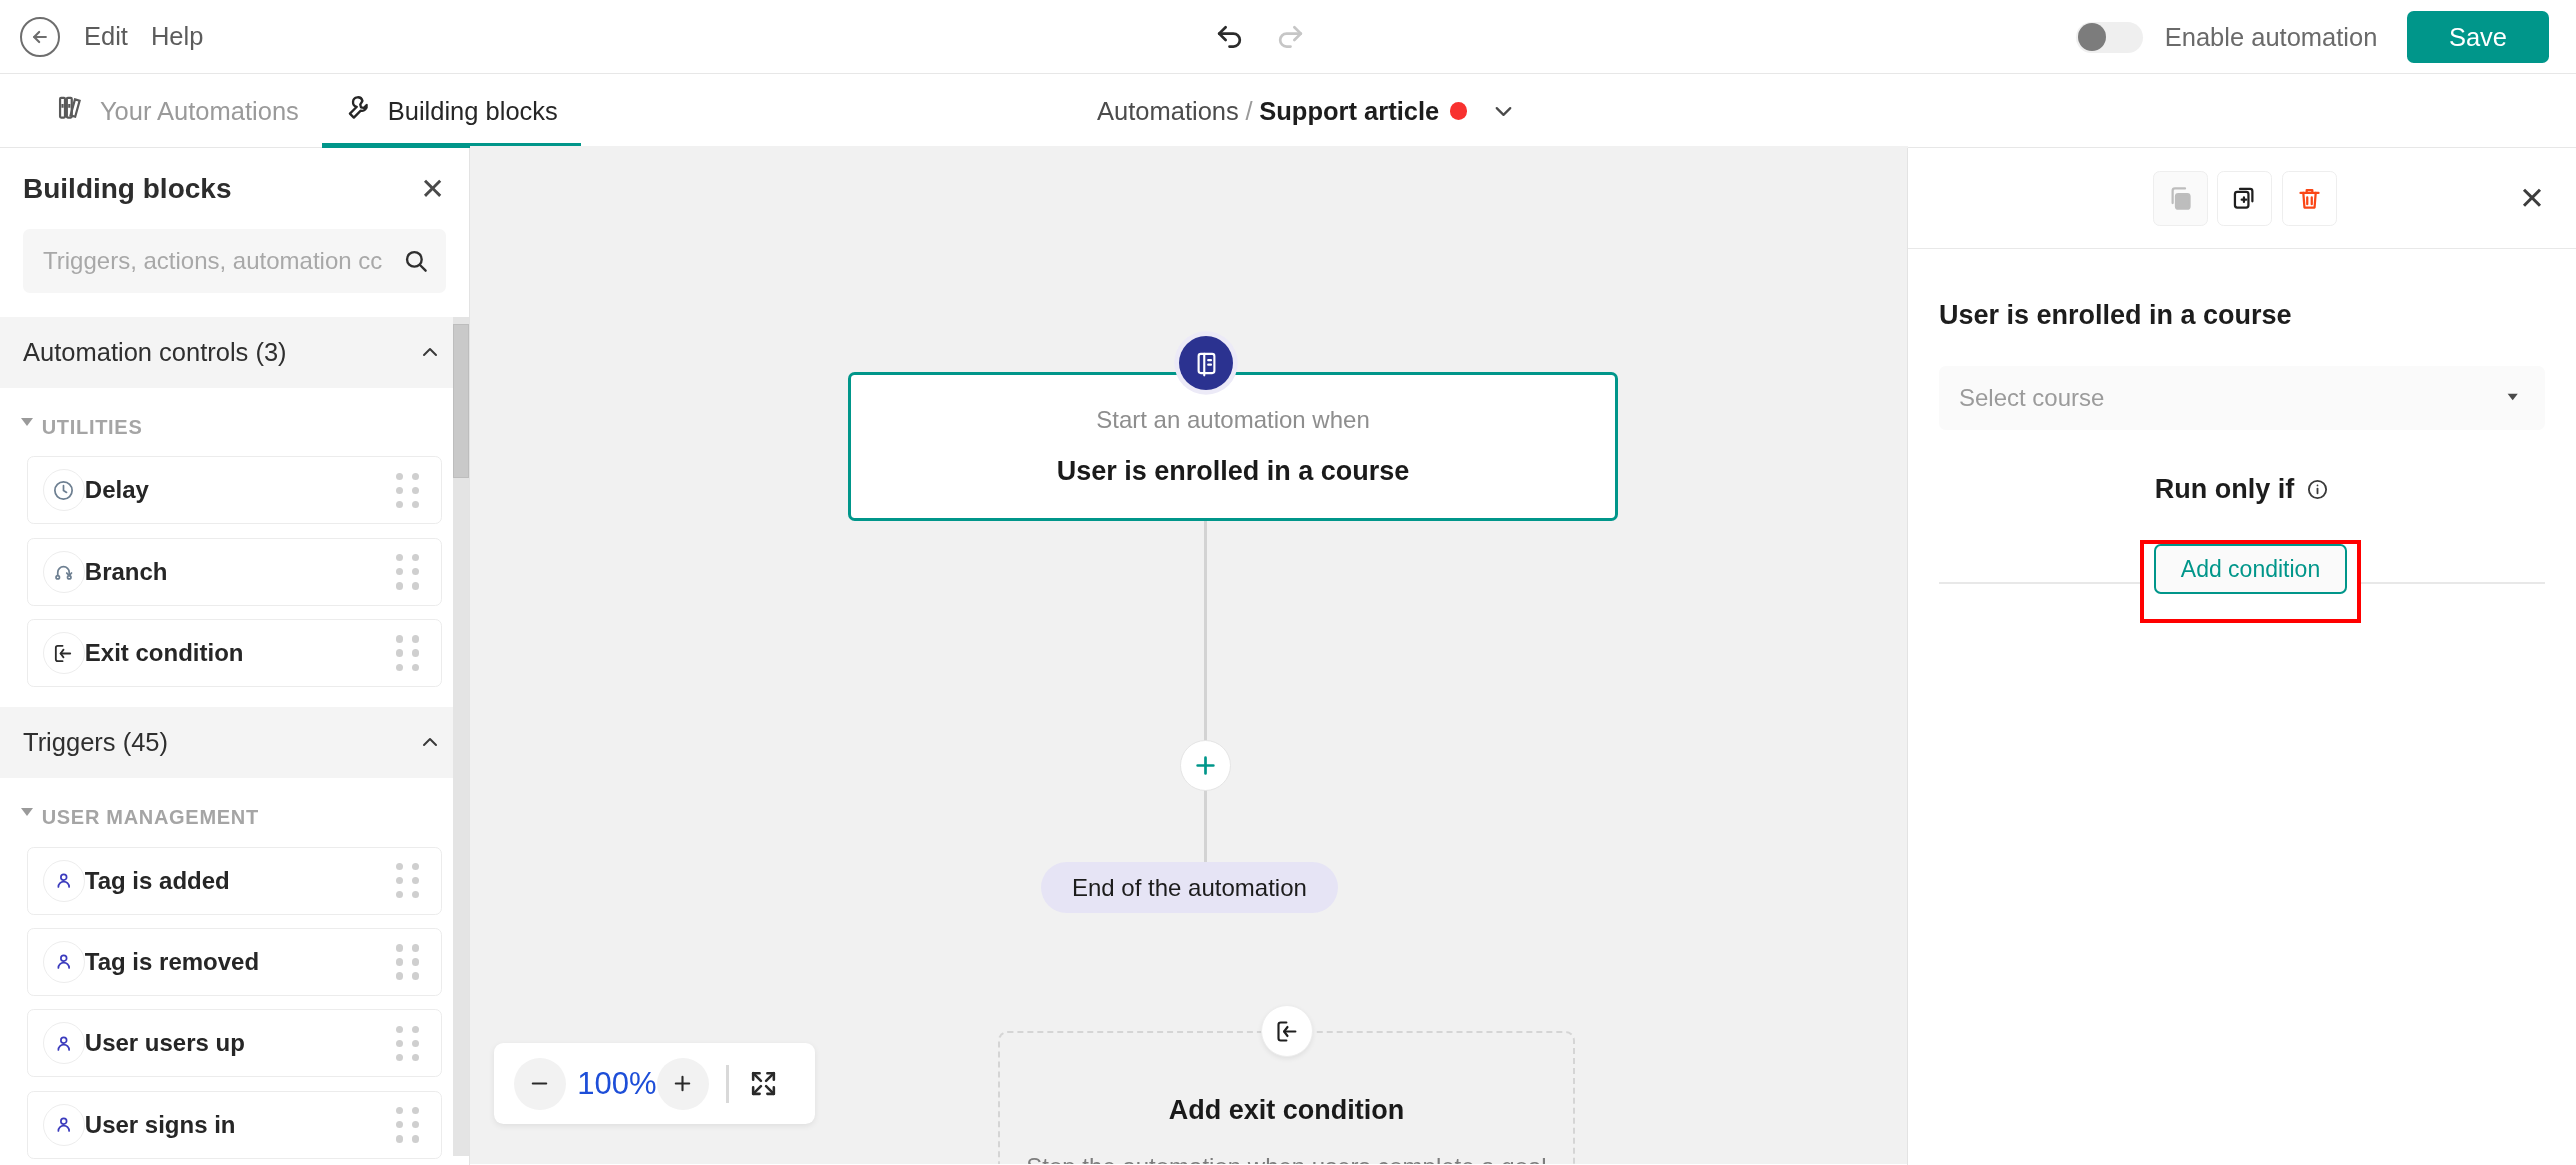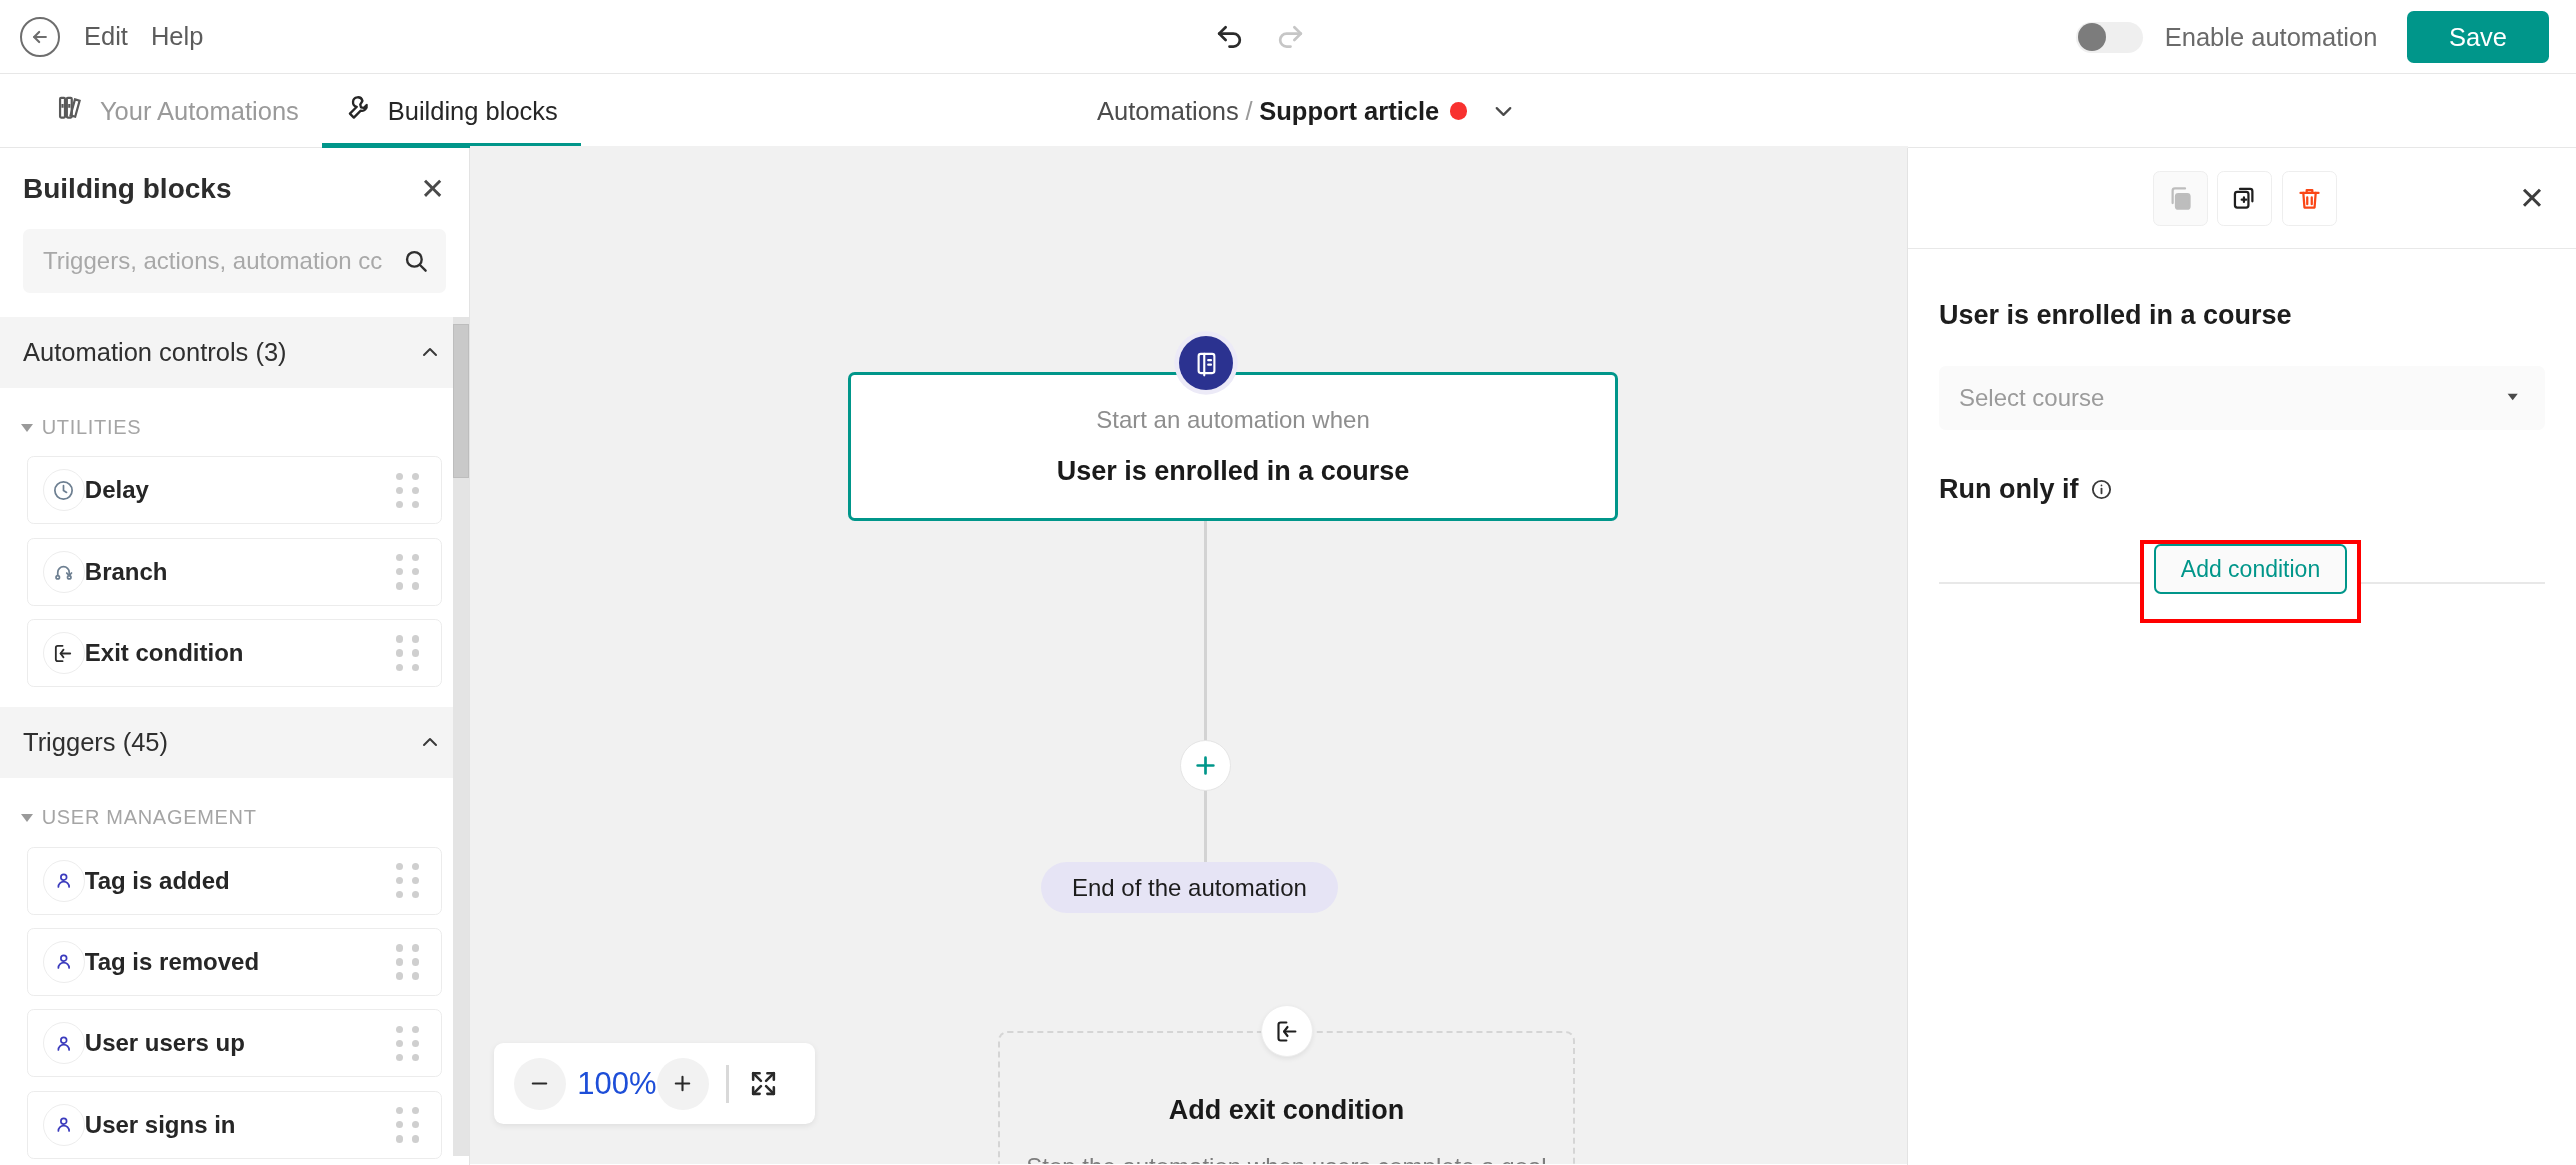--- a/index.html
+++ b/index.html
@@ -100,21 +100,21 @@
   }
   .lp-search input::placeholder { color: #a8a8a8; }
   .lp-scroll { position: relative; margin-top: 24px; height: 839px; }
 
   .section-header {
     height: 71px; background: #f4f4f4; display: flex; align-items: center;
     justify-content: space-between; padding: 0 27px 0 23px; cursor: pointer;
   }
   .section-title { font-size: 25.5px; color: #2f2f2f; }
   .sub-header {
-    display: flex; align-items: center; gap: 10.7px; padding: 28px 0 17.4px 23px;
+    display: flex; gap: 10.7px; padding: 28px 0 17.4px 23px; font-weight: bold;
   }
   .sub-caret { width: 0; height: 0; border-left: 8.7px solid #9a9a9a;
     border-top: 6px solid transparent; border-bottom: 6px solid transparent;
     transform: rotate(90deg); }
   .sub-label { font-size: 20px; color: #a5a5a5; letter-spacing: 0.7px; }
 
   .block-card {
     margin: 0 27px 13.4px 27px; height: 68px; background: #fff;
     border: 1.3px solid #ececec; border-radius: 6.7px;
     display: flex; align-items: center; padding: 0 20px 0 14.8px; cursor: grab;
@@ -209,21 +209,21 @@
   .tool-btn.disabled { background: #fafafa; }
   .rp-close { position: absolute; right: 31px; font-size: 31px; color: #3d3d3d; cursor: pointer; line-height: 1; }
   .rp-body { padding: 0 31px; }
   .rp-title { margin-top: 51px; font-size: 27px; font-weight: bold; color: #1d1d1d; }
   .rp-select {
     margin-top: 35px; height: 64px; background: #fafafa; border-radius: 6.7px;
     display: flex; align-items: center; justify-content: space-between;
     padding: 0 24px 0 20px; cursor: pointer;
   }
   .rp-select-text { font-size: 24px; color: #9b9b9b; }
-  .rp-label-row { margin-top: 44px; display: flex; align-items: center; gap: 12px; }
+  .rp-label-row { margin-top: 44px; display: flex; align-items: center; gap: 12px; justify-content: center; }
   .rp-label { font-size: 27px; font-weight: bold; color: #1d1d1d; }
   .info-icon { cursor: pointer; display: flex; }
   .cond-row { margin-top: 35px; position: relative; height: 83px; display:flex; align-items:center; }
   .cond-line { position: absolute; left: 0; right: 0; top: 42px; height: 2px; background: #e8e8e8; }
   .add-cond-highlight {
     position: absolute; left: 201px; top: 0; width: 221px; height: 83px;
     border: 4px solid #ff0000; background: #fff; display: flex; align-items: flex-start; justify-content: center;
   }
   .add-cond-btn {
     width: 193px; height: 50px; border: 2px solid #00968a; border-radius: 6.7px;

